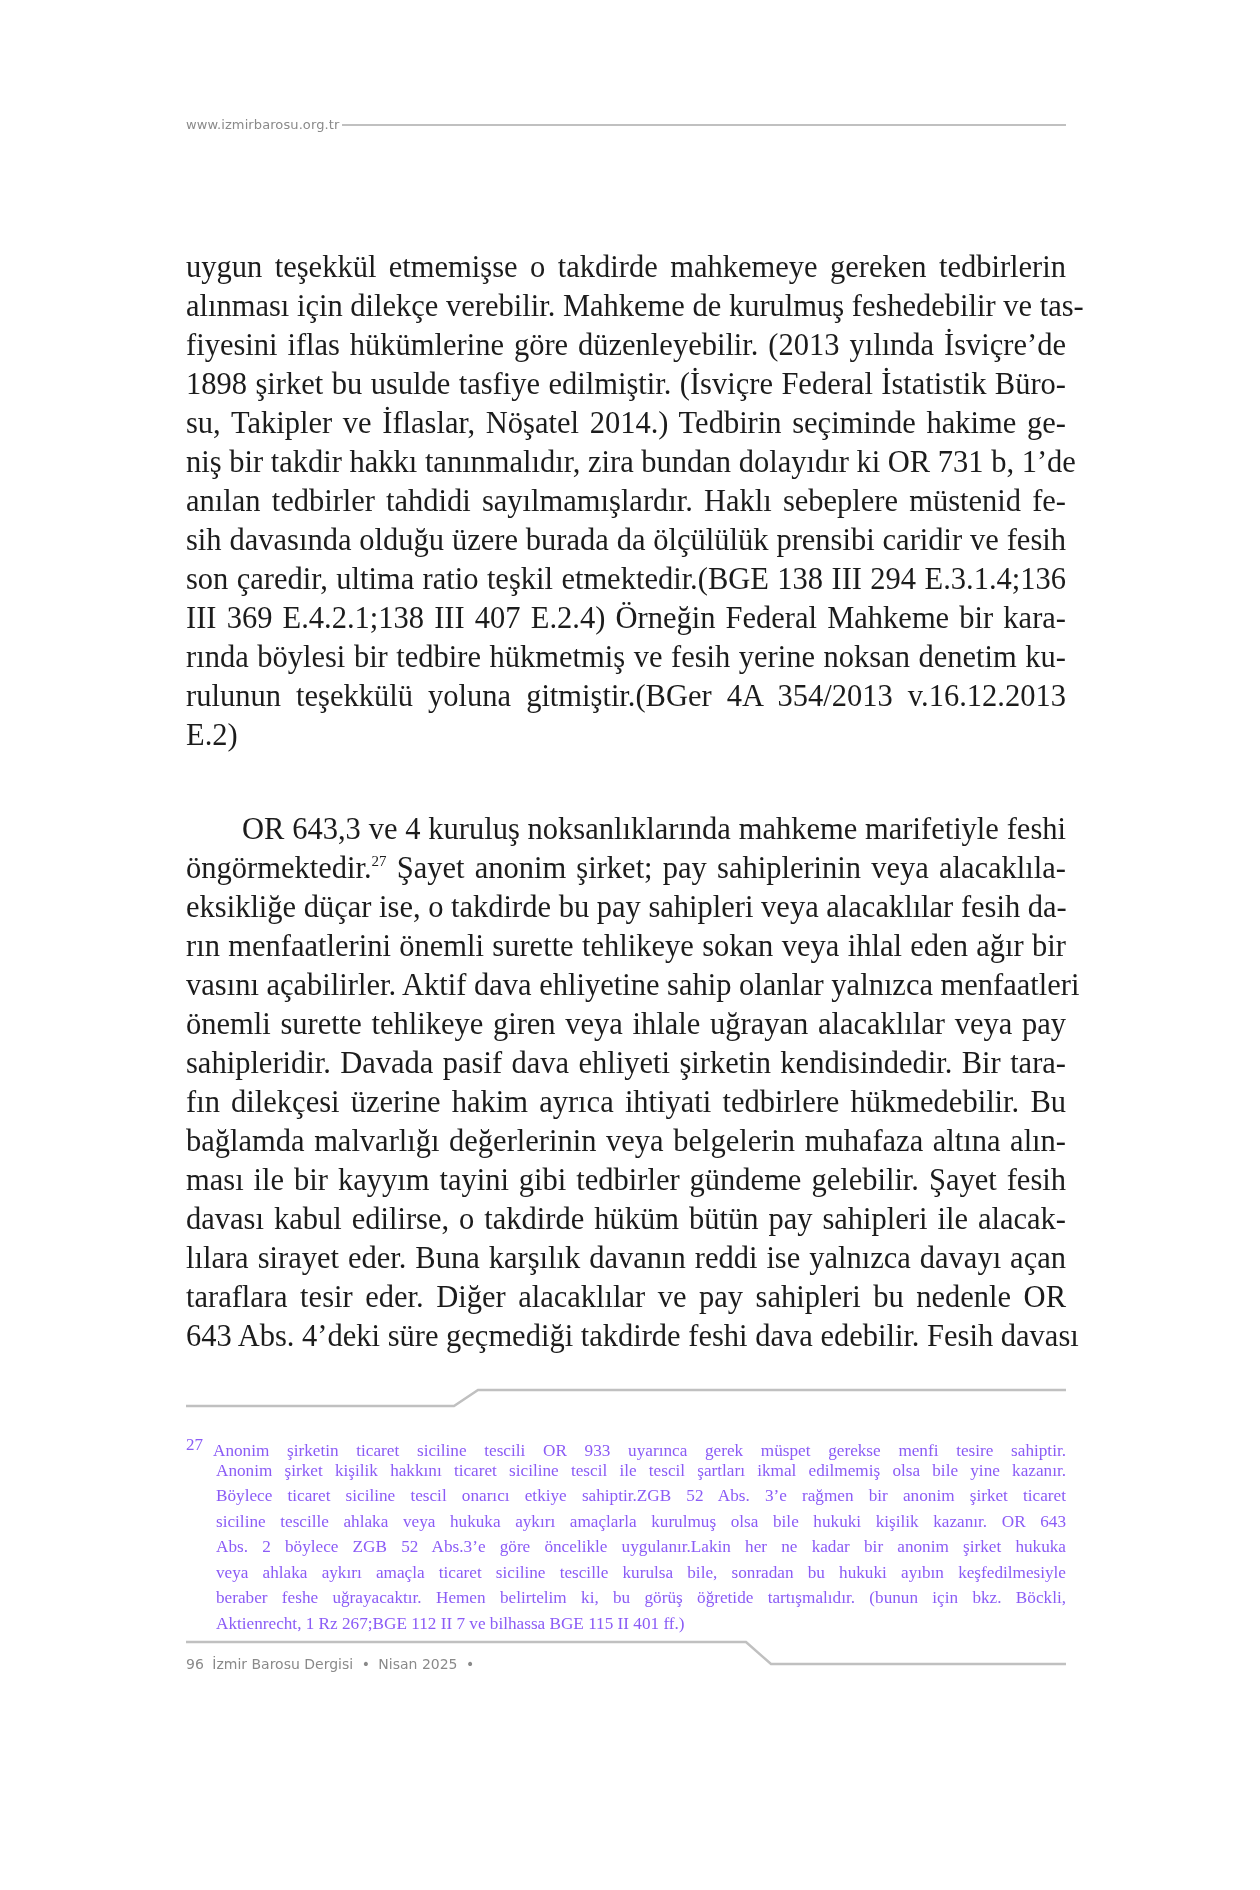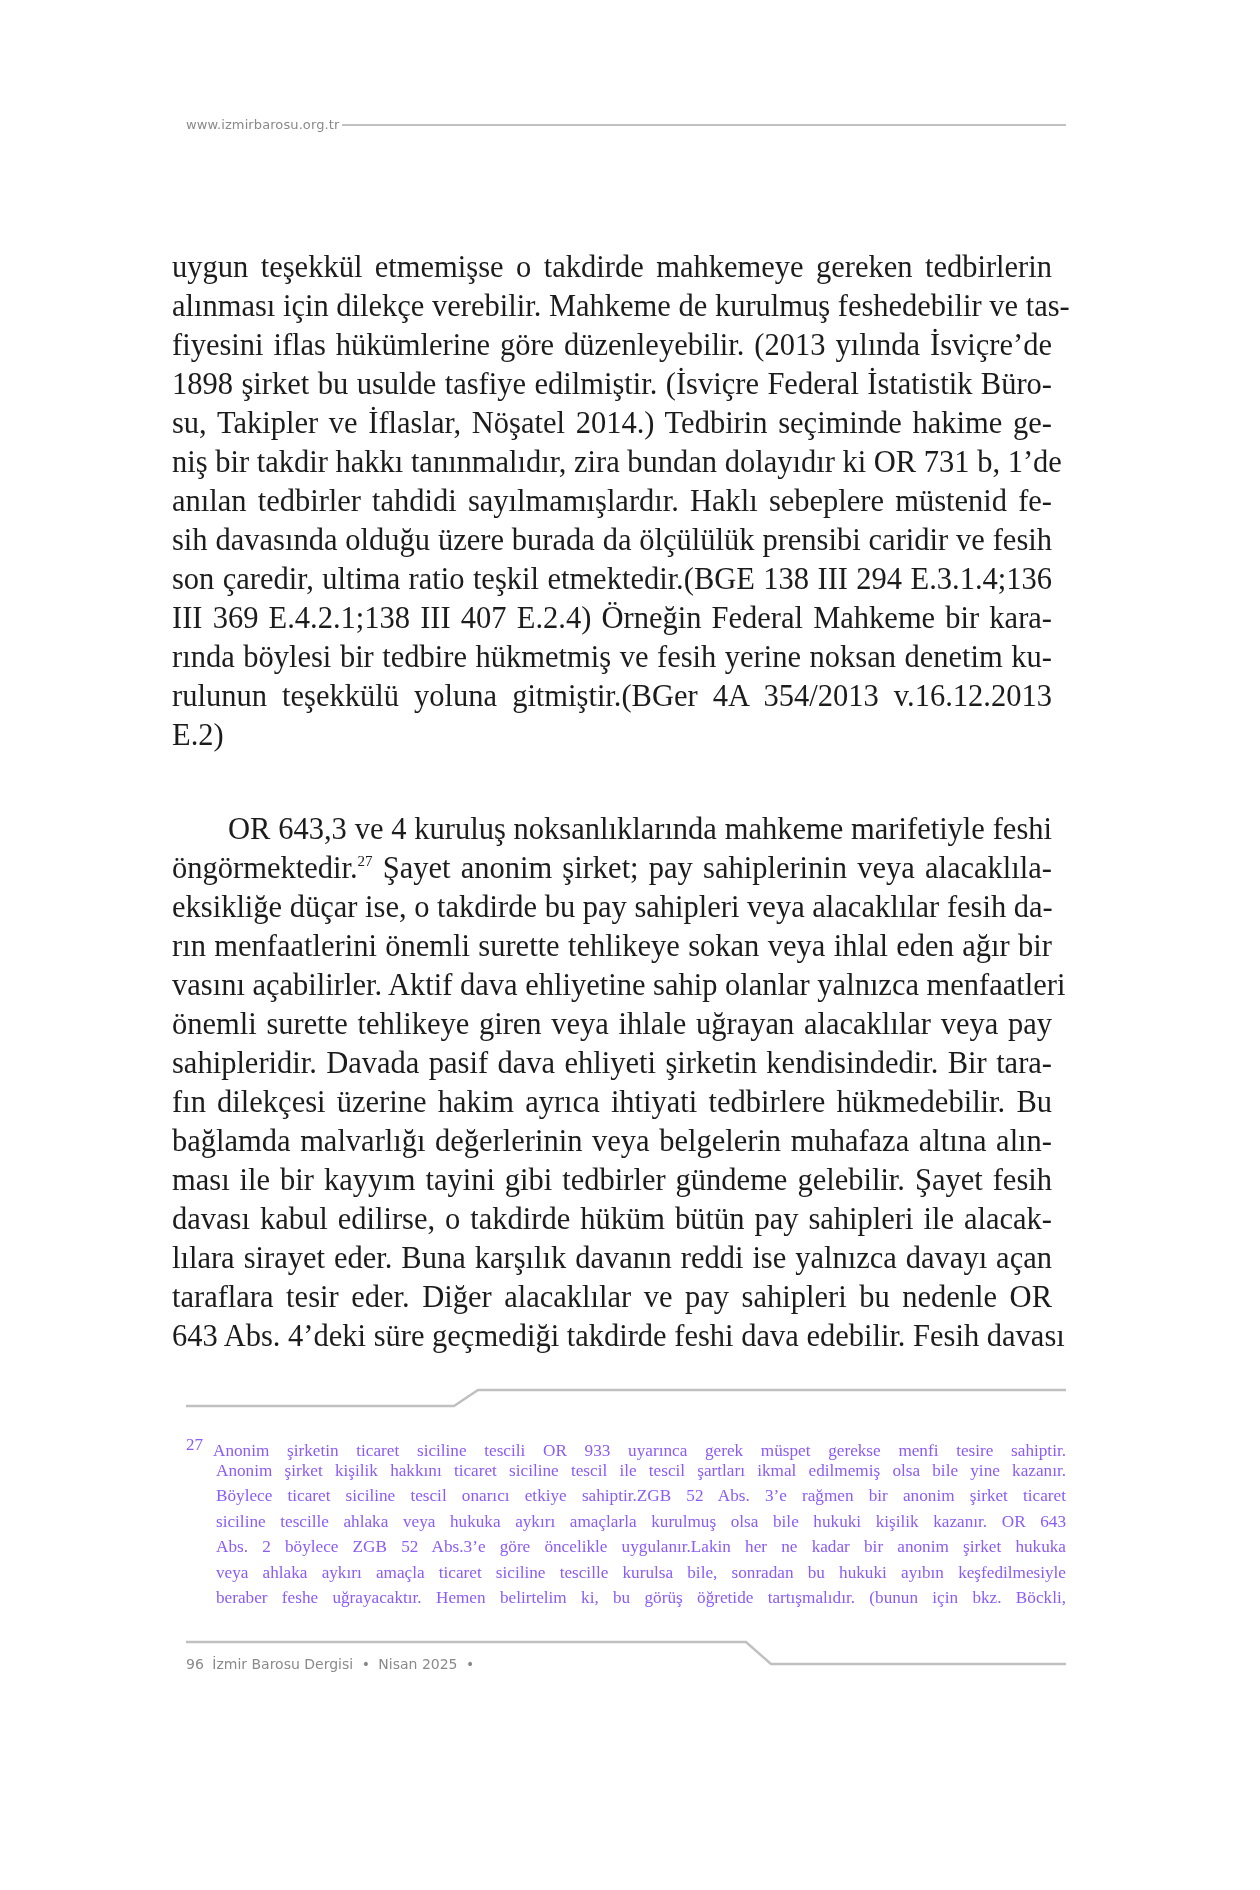--- a/index.html
+++ b/index.html
@@ -11,21 +11,21 @@
     display: flex; align-items: center;
   }
   .header-url {
     font-family: "DejaVu Sans", sans-serif; font-size: 13px; color: #8a8a8a;
     letter-spacing: 0.1px; white-space: nowrap;
   }
   .header-rule { flex: 1; height: 2px; background: #c0c0c0; margin-left: 3px; margin-top: 2px; }
 
   
   .body-text {
-    position: absolute; left: 172px; width: 880px;
+    position: absolute; left: 186px; width: 880px;
     font-family: "Liberation Serif", serif; font-size: 30.5px; color: #1c1c1c;
   }
   .para { margin: 0; }
   .line {
     display: block; height: 39px; line-height: 39px; white-space: nowrap;
     text-align: justify; text-align-last: justify;
   }
   .line.last { text-align-last: left; }
   .line.indent { padding-left: 56px; }
   .para1 { top: 248px; }
@@ -107,20 +107,21 @@
 </svg>
 
 <div class="footnote">
   <span class="fn-line first"><span class="fn-num">27</span><span>Anonim şirketin ticaret siciline tescili  OR 933 uyarınca gerek müspet gerekse  menfi tesire sahiptir.</span></span>
   <span class="fn-line">Anonim şirket kişilik hakkını ticaret siciline tescil ile tescil şartları ikmal edilmemiş olsa bile yine kazanır.</span>
   <span class="fn-line">Böylece ticaret siciline tescil onarıcı etkiye sahiptir.ZGB 52 Abs. 3’e rağmen bir anonim şirket ticaret</span>
   <span class="fn-line">siciline tescille ahlaka veya hukuka aykırı amaçlarla kurulmuş olsa bile hukuki kişilik kazanır. OR 643</span>
   <span class="fn-line">Abs. 2 böylece ZGB 52 Abs.3’e göre öncelikle uygulanır.Lakin her ne kadar bir anonim şirket hukuka</span>
   <span class="fn-line">veya ahlaka aykırı amaçla ticaret siciline tescille kurulsa bile, sonradan bu hukuki ayıbın keşfedilmesiyle</span>
   <span class="fn-line">beraber feshe uğrayacaktır. Hemen belirtelim ki, bu görüş öğretide tartışmalıdır. (bunun için bkz. Böckli,</span>
+  <span class="fn-line last">Aktienrecht, 1 Rz 267;BGE 112 II 7 ve bilhassa BGE 115 II 401 ff.)</span>
 </div>
 
 <div class="footer">
   <svg class="footer-rule" viewBox="0 0 880 30" width="880" height="30">
     <polyline points="0,2 560,2 585,24 880,24" fill="none" stroke="#c0c0c0" stroke-width="2.5"></polyline>
   </svg>
   <div class="footer-text">
     <span>96</span>
     <span>İzmir Barosu Dergisi</span>
     <span>•</span>

